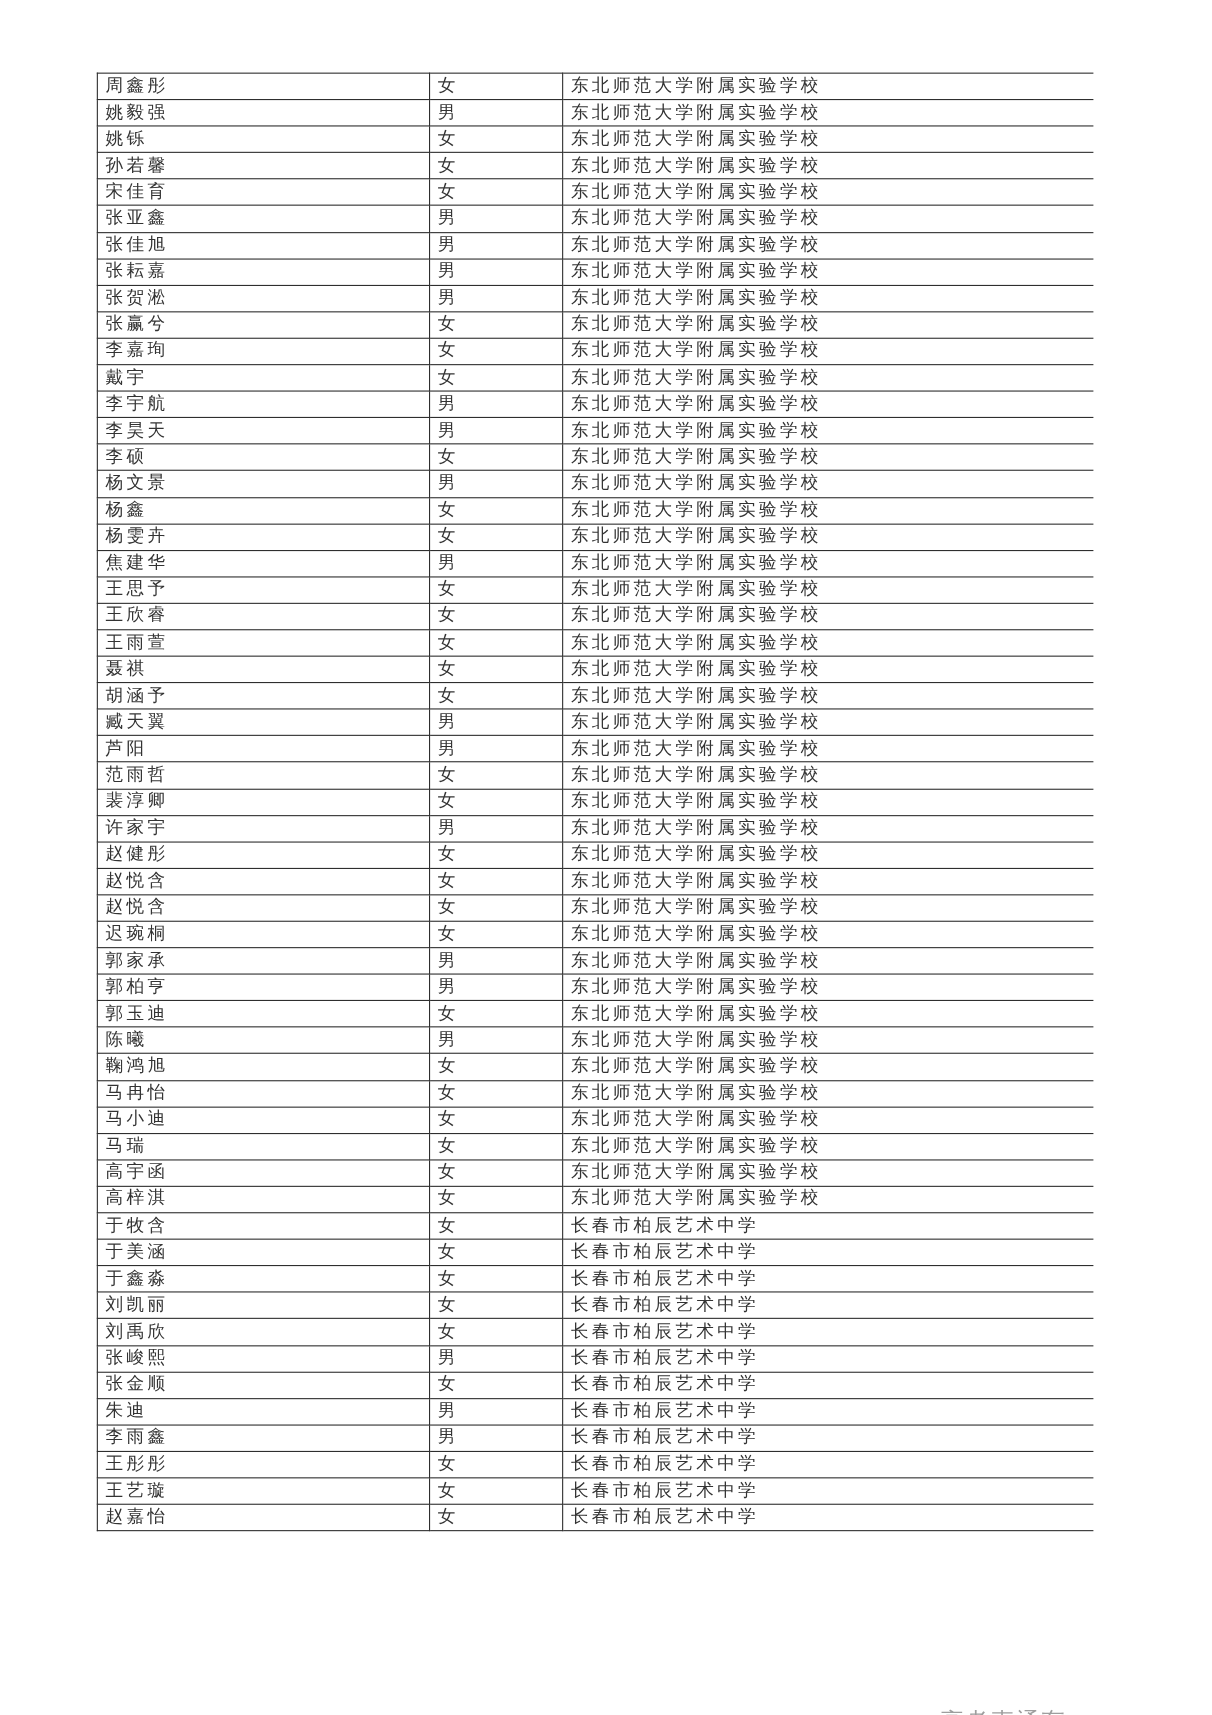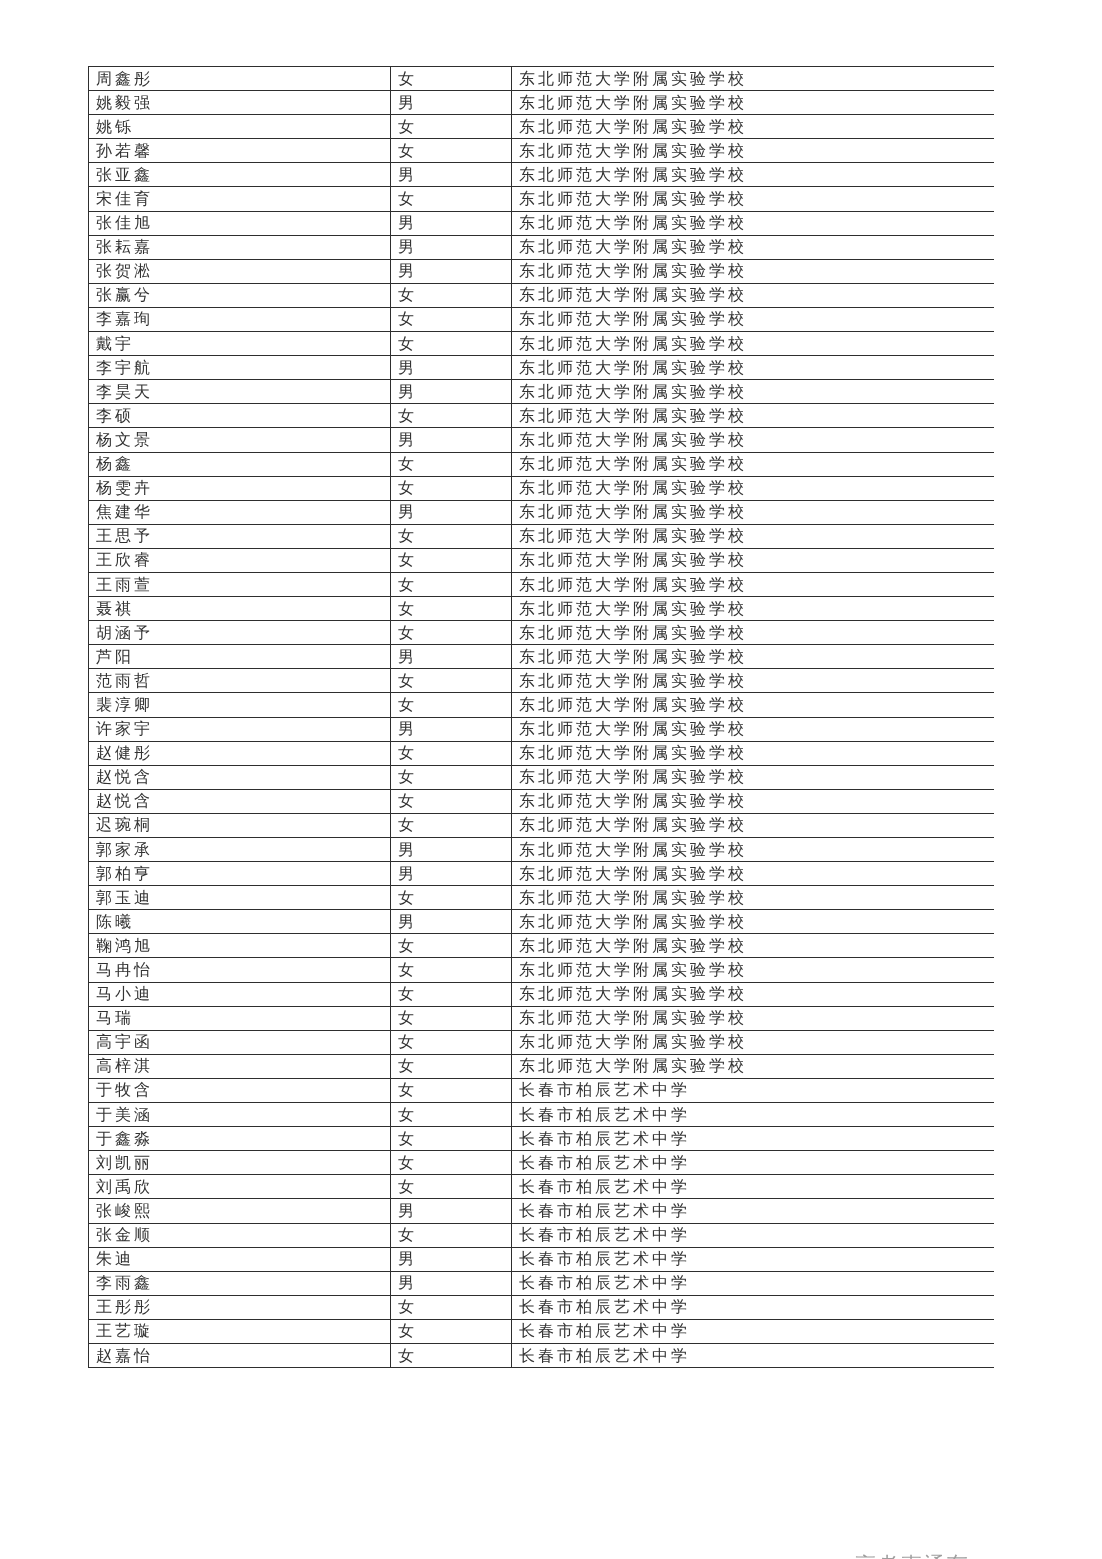--- a/index.html
+++ b/index.html
@@ -75,30 +75,30 @@
           <td>姚铄</td>
           <td>女</td>
           <td>东北师范大学附属实验学校</td>
         </tr>
         <tr>
           <td>孙若馨</td>
           <td>女</td>
           <td>东北师范大学附属实验学校</td>
         </tr>
         <tr>
+          <td>宋佳育</td>
+          <td>女</td>
+          <td>东北师范大学附属实验学校</td>
+        </tr>
+        <tr>
           <td>张亚鑫</td>
           <td>男</td>
           <td>东北师范大学附属实验学校</td>
         </tr>
         <tr>
-          <td>宋佳育</td>
-          <td>女</td>
-          <td>东北师范大学附属实验学校</td>
-        </tr>
-        <tr>
           <td>张佳旭</td>
           <td>男</td>
           <td>东北师范大学附属实验学校</td>
         </tr>
         <tr>
           <td>张耘嘉</td>
           <td>男</td>
           <td>东北师范大学附属实验学校</td>
         </tr>
         <tr>
@@ -172,20 +172,25 @@
           <td>东北师范大学附属实验学校</td>
         </tr>
         <tr>
           <td>聂祺</td>
           <td>女</td>
           <td>东北师范大学附属实验学校</td>
         </tr>
         <tr>
           <td>胡涵予</td>
           <td>女</td>
+          <td>东北师范大学附属实验学校</td>
+        </tr>
+        <tr>
+          <td>臧天翼</td>
+          <td>男</td>
           <td>东北师范大学附属实验学校</td>
         </tr>
         <tr>
           <td>芦阳</td>
           <td>男</td>
           <td>东北师范大学附属实验学校</td>
         </tr>
         <tr>
           <td>范雨哲</td>
           <td>女</td>

